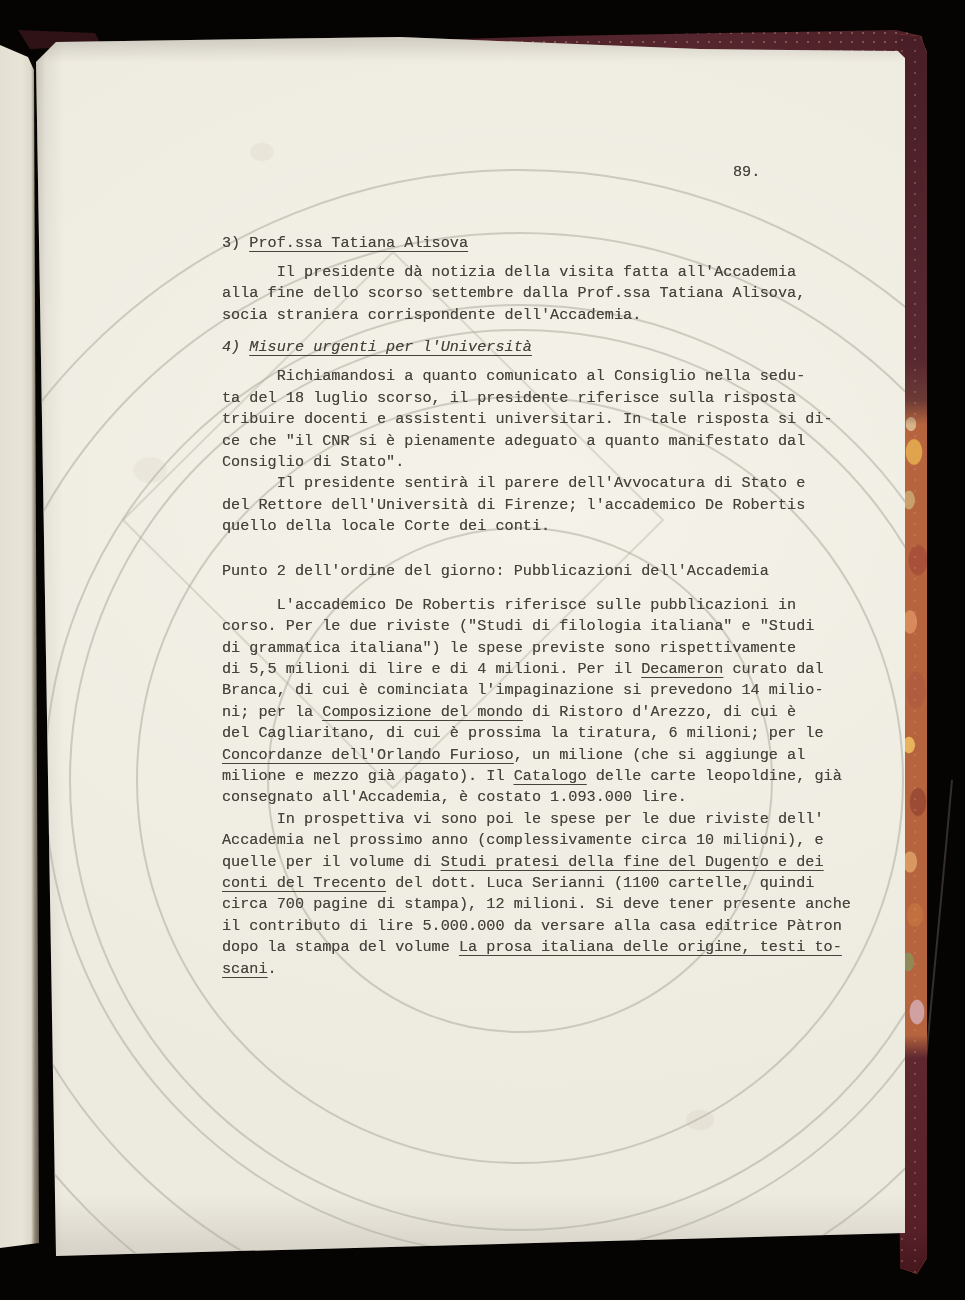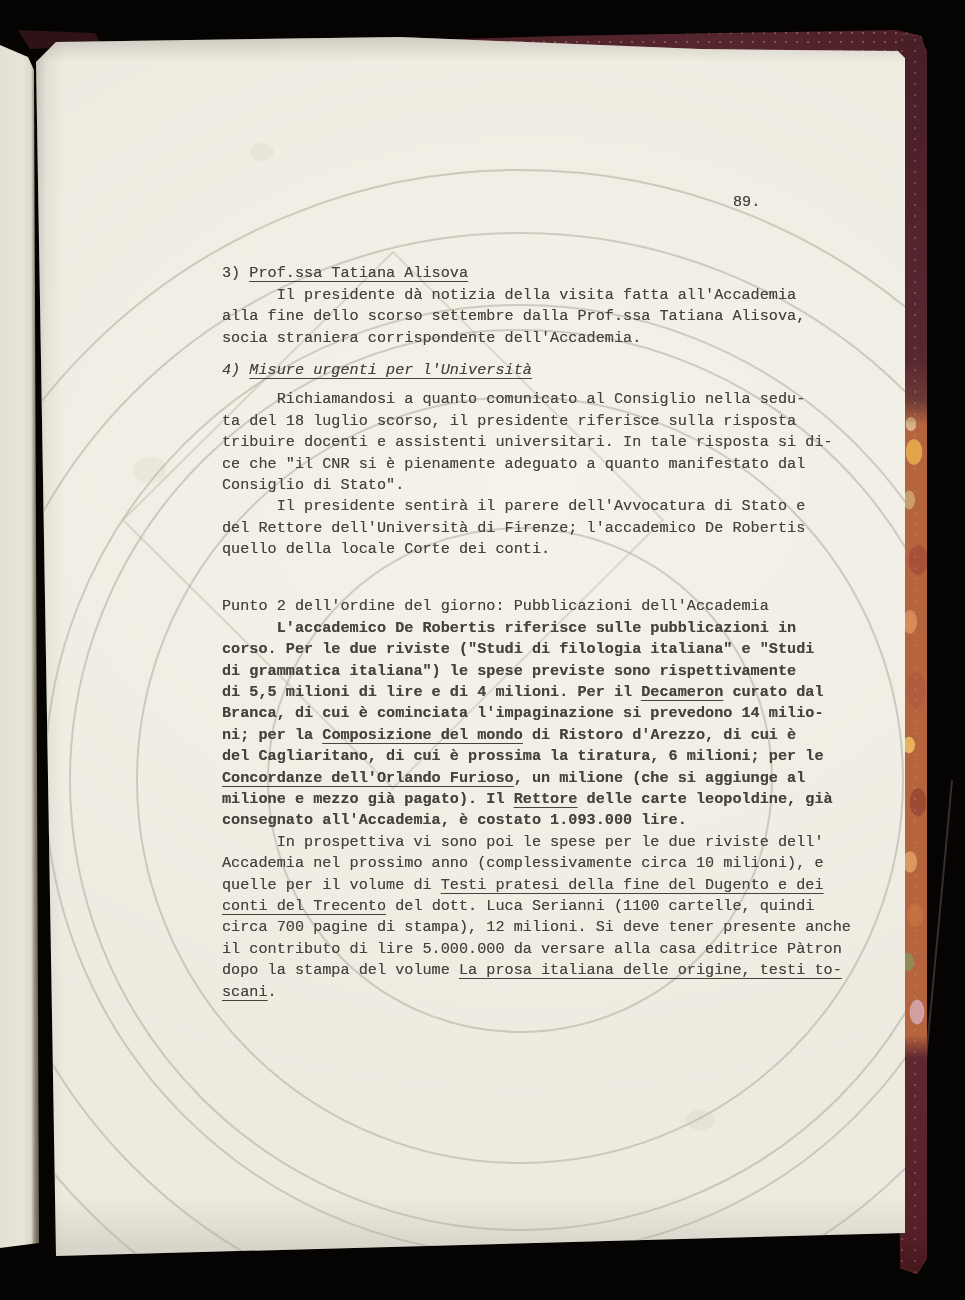--- a/index.html
+++ b/index.html
@@ -74,21 +74,21 @@
       linear-gradient(to bottom, rgba(95,85,70,.22) 40px, rgba(95,85,70,0) 62px),
       linear-gradient(to bottom, rgba(0,0,0,0) 1195px, rgba(110,100,85,.16) 1248px),
       #edeae0;
     z-index:3;
   }
 
   .watermark{position:absolute;left:0;top:0;}
 
   
   .text-block{
-    position:absolute;left:222px;top:192px;width:660px;
+    position:absolute;left:222px;top:162px;width:660px;
     font-size:15.2px;line-height:21.4px;
     color:#45433c;
     text-shadow:0 0 .5px rgba(69,67,60,.55);
     z-index:4;
   }
   .tline{white-space:pre;height:21.4px;}
   .u{text-decoration:underline;text-underline-offset:3.5px;text-decoration-thickness:1.2px;}
   .block{position:relative;}
 </style>
 </head>
@@ -119,59 +119,59 @@
     </g>
   </svg>
 
   <div class="text-block">
       <div class="block page-number" style="margin-left: 511px;">
         <div class="tline"><span>89.</span></div>
       </div>
       <div class="block section-heading" style="margin-top: 50px;">
         <div class="tline"><span>3) </span><span class="u">Prof.ssa Tatiana Alisova</span></div>
       </div>
-      <div class="block paragraph" style="">
+      <div class="block paragraph" style="margin-top: 7px;">
         <div class="tline"><span>      Il presidente dà notizia della visita fatta all'Accademia</span></div>
         <div class="tline"><span>alla fine dello scorso settembre dalla Prof.ssa Tatiana Alisova,</span></div>
         <div class="tline"><span>socia straniera corrispondente dell'Accademia.</span></div>
       </div>
       <div class="block section-heading" style="margin-top: 11px; font-style: italic;">
         <div class="tline"><span>4) </span><span class="u">Misure urgenti per l'Università</span></div>
       </div>
       <div class="block paragraph" style="margin-top: 8px;">
         <div class="tline"><span>      Richiamandosi a quanto comunicato al Consiglio nella sedu-</span></div>
         <div class="tline"><span>ta del 18 luglio scorso, il presidente riferisce sulla risposta</span></div>
         <div class="tline"><span>tribuire docenti e assistenti universitari. In tale risposta si di-</span></div>
         <div class="tline"><span>ce che "il CNR si è pienamente adeguato a quanto manifestato dal</span></div>
         <div class="tline"><span>Consiglio di Stato".</span></div>
       </div>
       <div class="block paragraph">
         <div class="tline"><span>      Il presidente sentirà il parere dell'Avvocatura di Stato e</span></div>
         <div class="tline"><span>del Rettore dell'Università di Firenze; l'accademico De Robertis</span></div>
         <div class="tline"><span>quello della locale Corte dei conti.</span></div>
       </div>
-      <div class="block section-heading" style="margin-top: 36px;">
+      <div class="block section-heading" style="margin-top: 24px;">
         <div class="tline"><span>Punto 2 dell'ordine del giorno: Pubblicazioni dell'Accademia</span></div>
       </div>
-      <div class="block paragraph" style=" font-weight: bold;">
+      <div class="block paragraph" style="margin-top: 12px;">
         <div class="tline"><span>      L'accademico De Robertis riferisce sulle pubblicazioni in</span></div>
         <div class="tline"><span>corso. Per le due riviste ("Studi di filologia italiana" e "Studi</span></div>
         <div class="tline"><span>di grammatica italiana") le spese previste sono rispettivamente</span></div>
         <div class="tline"><span>di 5,5 milioni di lire e di 4 milioni. Per il </span><span class="u">Decameron</span><span> curato dal</span></div>
         <div class="tline"><span>Branca, di cui è cominciata l'impaginazione si prevedono 14 milio-</span></div>
         <div class="tline"><span>ni; per la </span><span class="u">Composizione del mondo</span><span> di Ristoro d'Arezzo, di cui è</span></div>
         <div class="tline"><span>del Cagliaritano, di cui è prossima la tiratura, 6 milioni; per le</span></div>
         <div class="tline"><span class="u">Concordanze dell'Orlando Furioso</span><span>, un milione (che si aggiunge al</span></div>
-        <div class="tline"><span>milione e mezzo già pagato). Il </span><span class="u">Rettore</span><span> delle carte leopoldine, già</span></div>
+        <div class="tline"><span>milione e mezzo già pagato). Il </span><span class="u">Catalogo</span><span> delle carte leopoldine, già</span></div>
         <div class="tline"><span>consegnato all'Accademia, è costato 1.093.000 lire.</span></div>
       </div>
       <div class="block paragraph">
         <div class="tline"><span>      In prospettiva vi sono poi le spese per le due riviste dell'</span></div>
         <div class="tline"><span>Accademia nel prossimo anno (complessivamente circa 10 milioni), e</span></div>
-        <div class="tline"><span>quelle per il volume di </span><span class="u">Testi pratesi della fine del Dugento e dei</span></div>
+        <div class="tline"><span>quelle per il volume di </span><span class="u">Studi pratesi della fine del Dugento e dei</span></div>
         <div class="tline"><span class="u">conti del Trecento</span><span> del dott. Luca Serianni (1100 cartelle, quindi</span></div>
         <div class="tline"><span>circa 700 pagine di stampa), 12 milioni. Si deve tener presente anche</span></div>
         <div class="tline"><span>il contributo di lire 5.000.000 da versare alla casa editrice Pàtron</span></div>
         <div class="tline"><span>dopo la stampa del volume </span><span class="u">La prosa italiana delle origine, testi to-</span></div>
         <div class="tline"><span class="u">scani</span><span>.</span></div>
       </div>
     </div>
 </div>
 
 </body></html>

